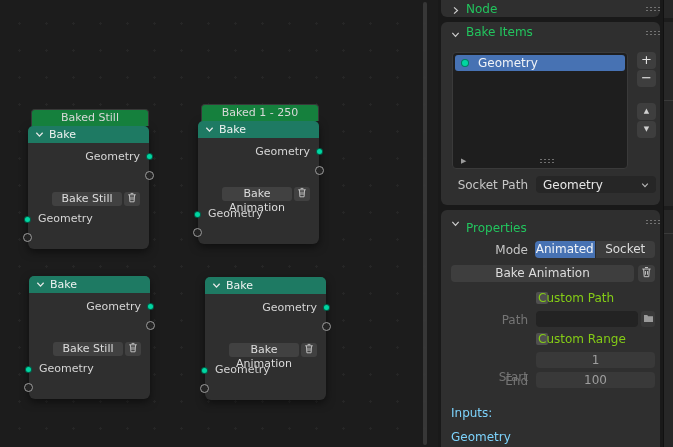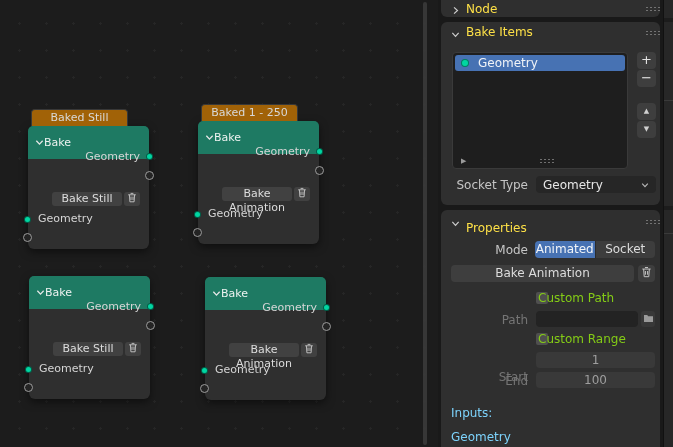--- a/index.html
+++ b/index.html
@@ -9,25 +9,25 @@
 
   
   #canvas { position:absolute; left:0; top:0; width:438px; height:447px; background:#1c1c1c;
             background-image:radial-gradient(circle, #262626 1px, transparent 1.3px);
             background-size:27px 27px; background-position:6px 10px; }
   #canvas-scrollbar { position:absolute; left:423px; top:2px; width:4px; height:443px;
             background:#3c3c3c; border-radius:2px; opacity:.85; }
 
   .node { position:absolute; width:121px; height:123px; background:#2f2f2f; border-radius:6px;
           box-shadow:0 3px 9px rgba(0,0,0,.5); font-size:11px; color:#d5d5d5; }
-  .node-title { position:absolute; top:-17px; left:3px; width:97px; height:17px;
-          background:#a16207; border:1px solid #383838; border-bottom:none;
+  .node-title { position:absolute; top:-17px; left:3px; width:118px; height:17px;
+          background:#15803d; border:1px solid #383838; border-bottom:none;
           border-radius:4px 4px 0 0; color:#d8d8d8; text-align:center; line-height:16px; }
-  .node-header { height:33px; background:#1e7a63; border-radius:5px 5px 0 0; display:flex;
-          align-items:center; padding-left:7px; color:#ecf2f0; }
+  .node-header { height:17px; background:#1e7a63; border-radius:5px 5px 0 0; display:flex;
+          align-items:center; padding-left:7px; gap:5px; color:#ecf2f0; }
   .chev svg { display:block; }
   .sock-label-out { position:absolute; top:24px; right:9px; }
   .sock-label-in  { position:absolute; top:86px; left:10px; }
   .dot  { position:absolute; width:7px; height:7px; border-radius:50%;
           background:#00d6a2; border:1px solid rgba(0,0,0,.55); }
   .out-dot { right:-4px; top:27px; }
   .in-dot  { left:-4px;  top:90px; }
   .ring { position:absolute; width:9px; height:9px; border-radius:50%;
           border:1.5px solid #9c9c9c; background:#242424; }
   .ring-r { right:-5px; top:45px; }
@@ -39,21 +39,21 @@
           align-items:center; justify-content:center; }
 
   
   #sidebar { position:absolute; left:438px; top:0; width:225px; height:447px; background:#191919;
              font-size:12px; color:#dcdcdc; }
   .panel { position:absolute; left:3px; width:219px; background:#2f2f2f; }
   #panel-node  { top:0;  height:17px; border-radius:0 0 6px 6px; }
   #panel-items { top:22px; height:183px; border-radius:6px;padding-left:32px; }
   #panel-props { top:210px; height:237px; border-radius:6px 6px 0 0; }
   .panel-chev { position:absolute; }
-  .panel-title { position:absolute; line-height:16px; color:#fde047; }
+  .panel-title { position:absolute; line-height:16px; color:#22c55e; }
   .grip { position:absolute; width:15px; height:6px; opacity:.75;
           background-image:radial-gradient(circle, #8a8a8a 0.8px, transparent 1px);
           background-size:4px 3px; }
 
   #list-box { position:absolute; left:11px; top:52px; width:176px; height:117px;
           background:#1e1e1e; border:1px solid #3a3a3a; border-radius:4px; }
   .list-row-sel { position:absolute; left:2px; right:2px; top:2px; height:16px; background:#4772b3;
           border-radius:3px; display:flex; align-items:center; padding-left:6px; gap:9px;
           color:#f0f3f7; }
   .list-row-sel .row-dot { width:8px; height:8px; border-radius:50%; background:#00d6a2;
@@ -253,21 +253,21 @@
         </div>
         <span id="list-filter-tri">▶</span>
         <span class="grip" id="list-grip"></span>
       </div>
 
       <div class="sq-btn sym" style="top:30px;">+</div>
       <div class="sq-btn sym" style="top:48px;">−</div>
       <div class="sq-btn tri" style="top:81px;">▲</div>
       <div class="sq-btn tri" style="top:99px;">▼</div>
 
-      <div class="col-label" style="top:156px;">Socket Type</div>
+      <div class="col-label" style="top:156px;">Socket Path</div>
       <div id="socket-type-dd" style="top:154px;">
         <span>Geometry</span>
         <span>
           <svg width="8" height="8" viewBox="0 0 10 10">
               <polyline points="1.5,3.2 5,7 8.5,3.2" fill="none" stroke="#b8b8b8" stroke-width="1.4"></polyline>
             </svg>
         </span>
       </div>
     </div>
 

